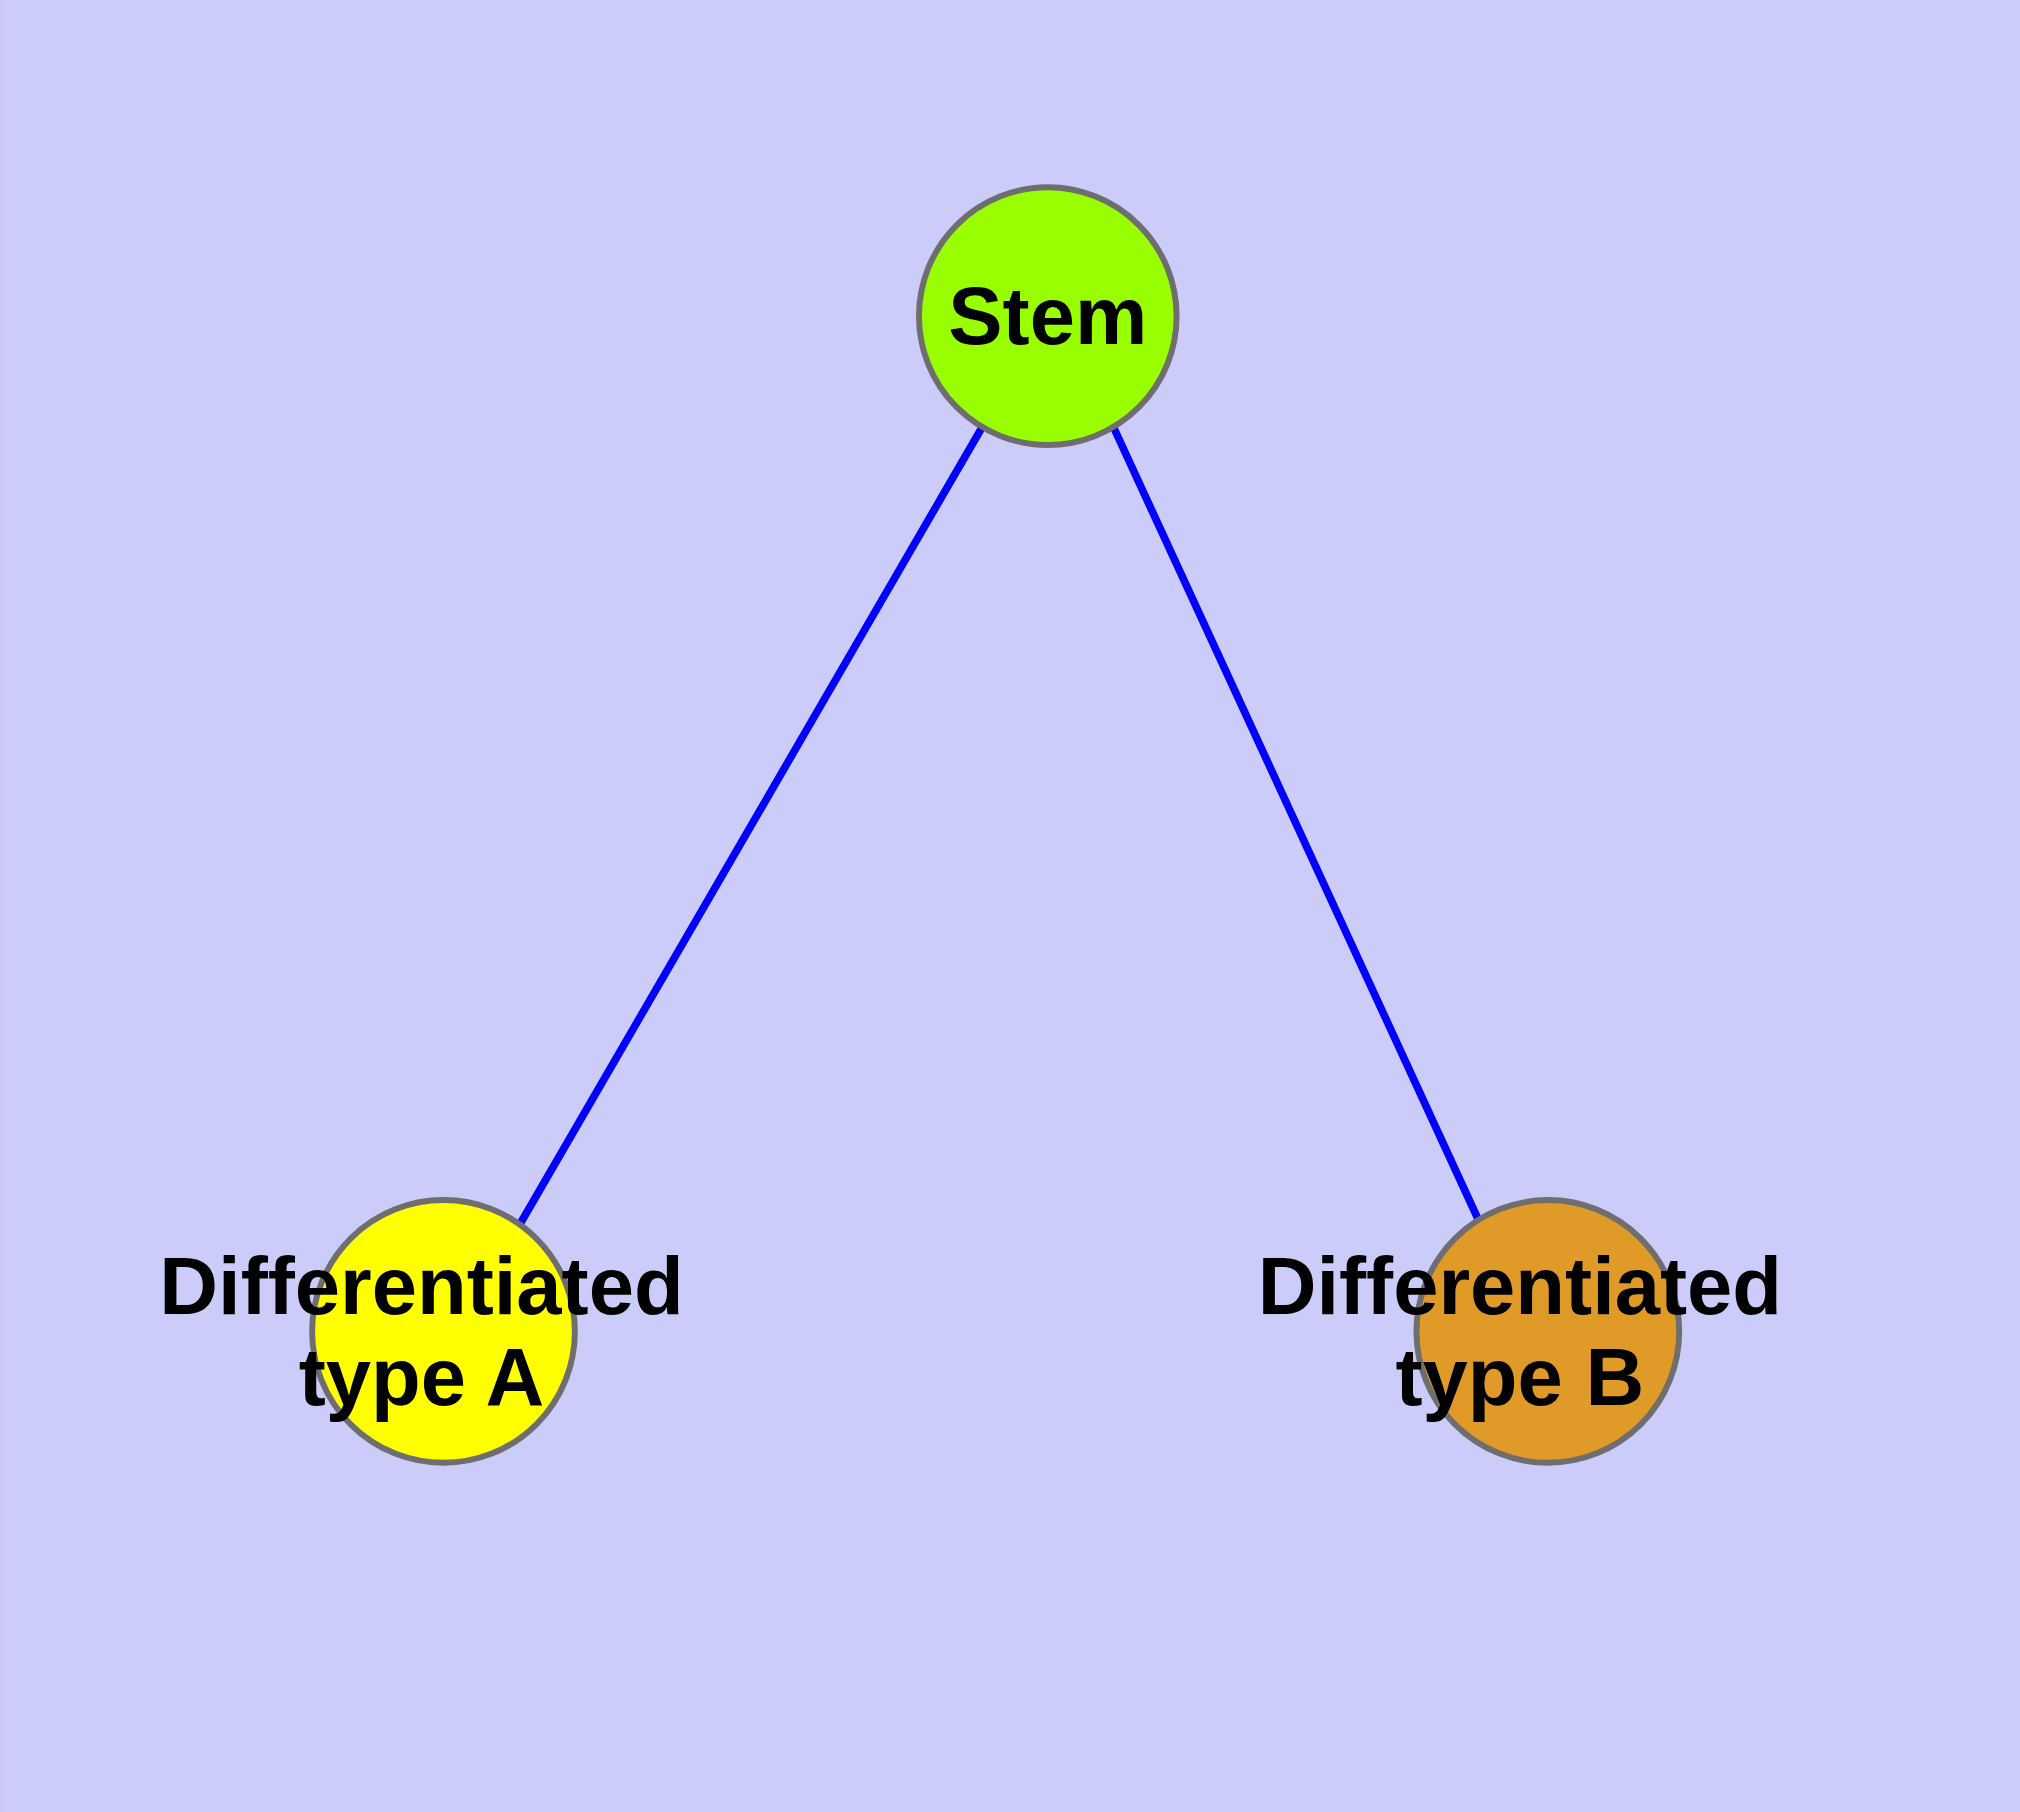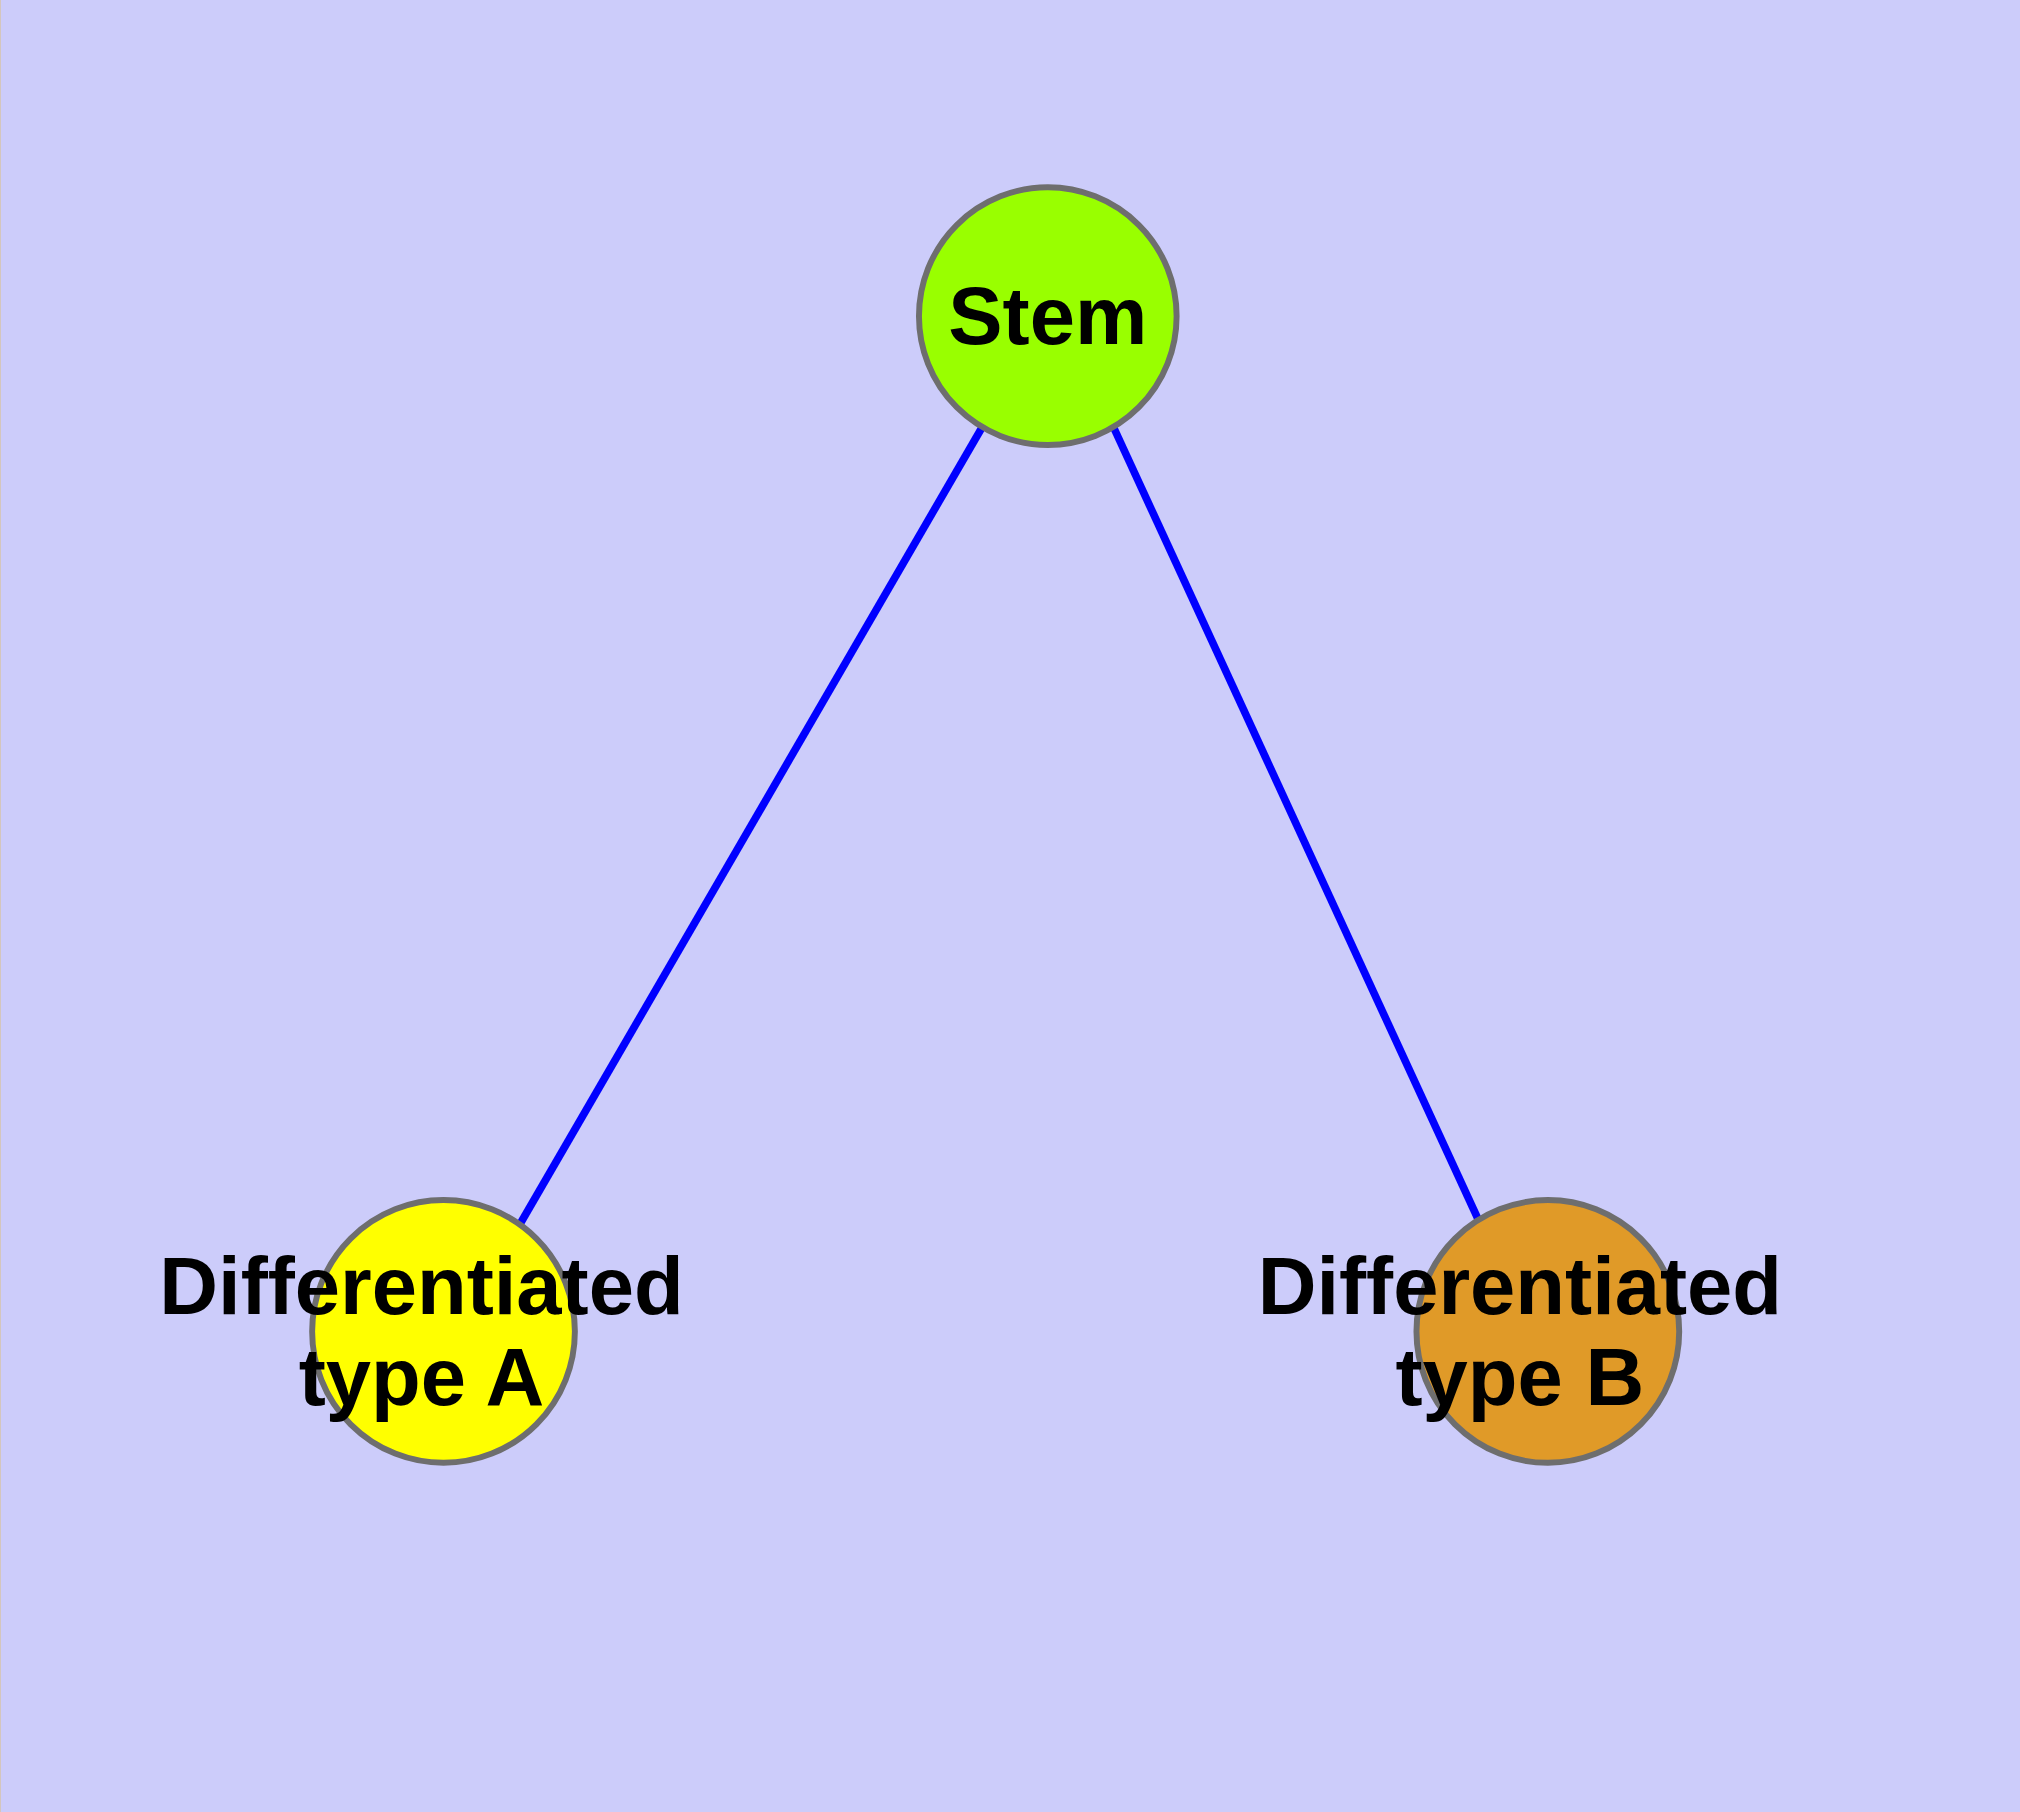--- a/index.html
+++ b/index.html
@@ -4,21 +4,21 @@
 <style>
   html, body {
     margin: 0;
     padding: 0;
     background: #ffffff;
   }
   #canvas {
     position: relative;
     width: 2021px;
     height: 1812px;
-    background: #eab308;
+    background: #c4b5fd;
     overflow: hidden;
     font-family: "Liberation Sans", sans-serif;
   }
   #graph-svg {
     position: absolute;
     top: 0;
     left: 0;
     width: 2021px;
     height: 1812px;
   }

